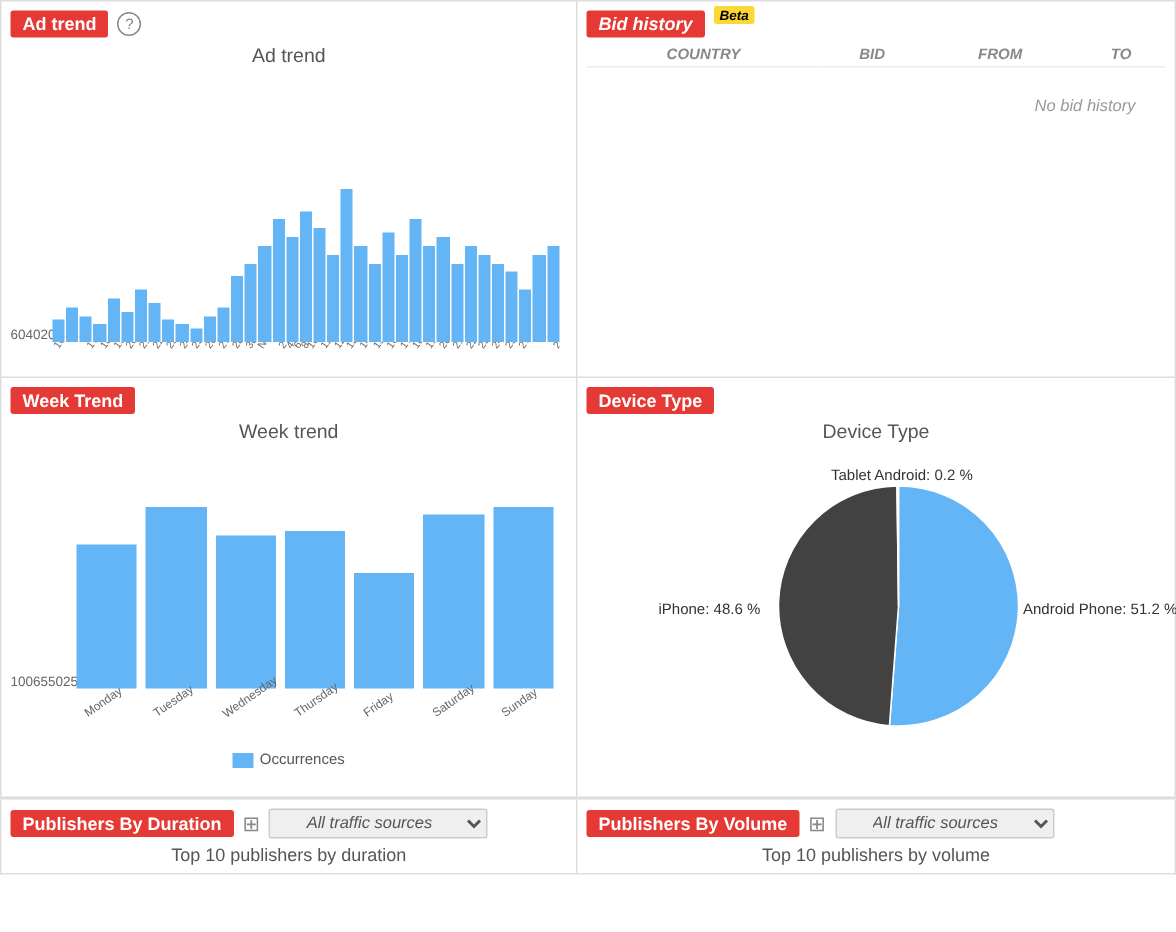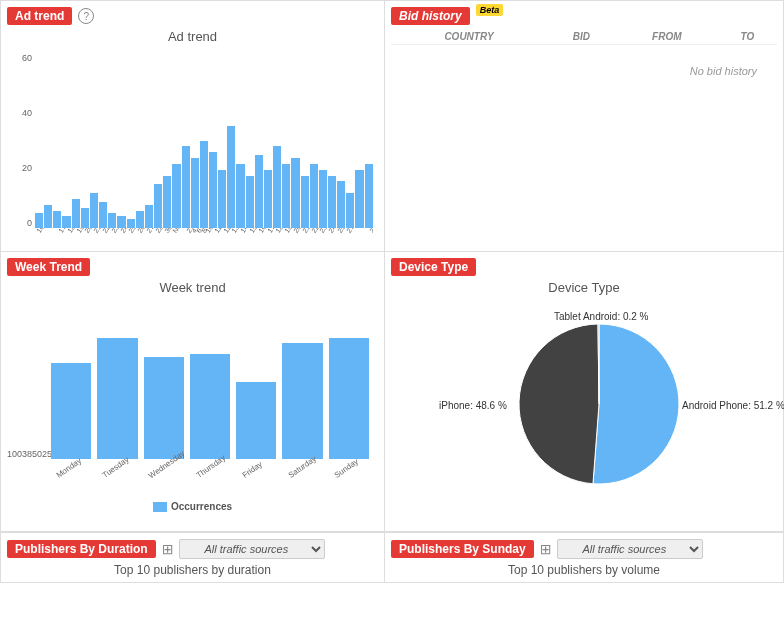--- a/index.html
+++ b/index.html
@@ -33,21 +33,21 @@
       border-radius: 2px;
       position: relative;
       top: -6px;
     }
 
     .chart-title { text-align: center; font-size: 13px; color: #555; margin-bottom: 4px; }
 
     
     .ad-trend-chart { position: relative; height: 220px; width: 100%; }
     .chart-area { position: absolute; left: 28px; right: 5px; top: 5px; bottom: 40px; }
-    .chart-y-labels { position: absolute; left: 0; top: 5px; bottom: 40px; width: 28px; display: flex; flex-direction: column; justify-content: space-between; align-items: flex-end; padding-right: 3px; font-size: 9px; color: #666; }
+    .chart-y-labels { position: absolute; left: 0; top: 5px; bottom: 40px; width: 28px; display: flex; flex-direction: row; justify-content: space-between; align-items: flex-end; padding-right: 3px; font-size: 9px; color: #666; }
     .bars-container { display: flex; align-items: flex-end; height: 100%; gap: 1px; }
     .bar { background: #64b5f6; flex: 1; min-width: 2px; }
     .x-labels { position: absolute; left: 28px; right: 5px; bottom: 2px; height: 38px; display: flex; align-items: flex-start; gap: 1px; overflow: hidden; }
     .x-label { flex: 1; font-size: 7px; color: #666; transform: rotate(-55deg); transform-origin: top left; white-space: nowrap; margin-top: 2px; }
 
     
     .bid-table { width: 100%; border-collapse: collapse; margin-top: 4px; }
     .bid-table th { color: #888; font-size: 10px; text-align: center; padding: 2px 4px; border-bottom: 1px solid #eee; }
     .bid-no-data { text-align: right; color: #999; font-size: 11px; padding: 20px; }
 
@@ -57,21 +57,21 @@
     .device-type-section { width: 399px; border: 1px solid #ddd; padding: 6px; border-left: none; border-top: none; }
 
     
     .week-chart { position: relative; height: 200px; width: 100%; }
     .week-chart-area { position: absolute; left: 40px; right: 5px; top: 5px; bottom: 40px; }
     .week-y-labels { position: absolute; left: 0; top: 5px; bottom: 40px; width: 38px; display: flex; justify-content: space-between; align-items: flex-end; padding-right: 3px; font-size: 9px; color: #666; }
     .week-bars { display: flex; align-items: flex-end; height: 100%; gap: 6px; padding: 0 4px; }
     .week-bar { background: #64b5f6; flex: 1; }
     .week-x-labels { position: absolute; left: 40px; right: 5px; bottom: 2px; height: 38px; display: flex; gap: 6px; padding: 0 4px; }
     .week-x-label { flex: 1; font-size: 8px; color: #666; transform: rotate(-35deg); transform-origin: top center; white-space: nowrap; margin-top: 2px; }
-    .week-legend { display: flex; align-items: flex-end; gap: 4px; justify-content: center; margin-top: 2px; font-size: 10px; color: #555; font-weight: bold; }
+    .week-legend { display: flex; align-items: flex-end; gap: 4px; justify-content: center; margin-top: 2px; font-size: 10px; color: #555; }
     .legend-color { width: 14px; height: 10px; background: #64b5f6; display: inline-block; }
 
     
     .device-chart-container { display: flex; align-items: center; justify-content: center; height: 210px; position: relative; }
     svg.pie { overflow: visible; }
 
     
     .bottom-row { display: flex; width: 784px; height: 51px; border-top: 1px solid #ddd; }
     .pub-duration-section { width: 385px; border: 1px solid #ddd; padding: 6px; border-top: none; display: flex; flex-direction: column; }
     .pub-volume-section { width: 399px; border: 1px solid #ddd; padding: 6px; border-left: none; border-top: none; display: flex; flex-direction: column; }
@@ -208,21 +208,21 @@
 <div class="middle-row">
 
   <div class="week-trend-section">
     <div class="section-header">
       <span class="section-title-badge">Week Trend</span>
     </div>
     <div class="chart-title">Week trend</div>
     <div class="week-chart">
       <div class="week-y-labels">
         <span>100</span>
-        <span>38</span>
+        <span>65</span>
         <span>50</span>
         <span>25</span>
         <span>0</span>
       </div>
       <div class="week-chart-area">
         <div class="week-bars" id="weekBars">
             <div class="week-bar" style="height: 62%;"></div>
             <div class="week-bar" style="height: 78%;"></div>
             <div class="week-bar" style="height: 66%;"></div>
             <div class="week-bar" style="height: 68%;"></div>
@@ -277,21 +277,21 @@
         <span class="table-icon">⊞</span>
         <select class="traffic-select">
           <option>All traffic sources</option>
         </select>
       </div>
     </div>
     <div class="pub-subtitle">Top 10 publishers by duration</div>
   </div>
   <div class="pub-volume-section">
     <div class="pub-header">
-      <span class="section-title-badge">Publishers By Sunday</span>
+      <span class="section-title-badge">Publishers By Volume</span>
       <div class="pub-controls">
         <span class="table-icon">⊞</span>
         <select class="traffic-select">
           <option>All traffic sources</option>
         </select>
       </div>
     </div>
     <div class="pub-subtitle">Top 10 publishers by volume</div>
   </div>
 </div>

